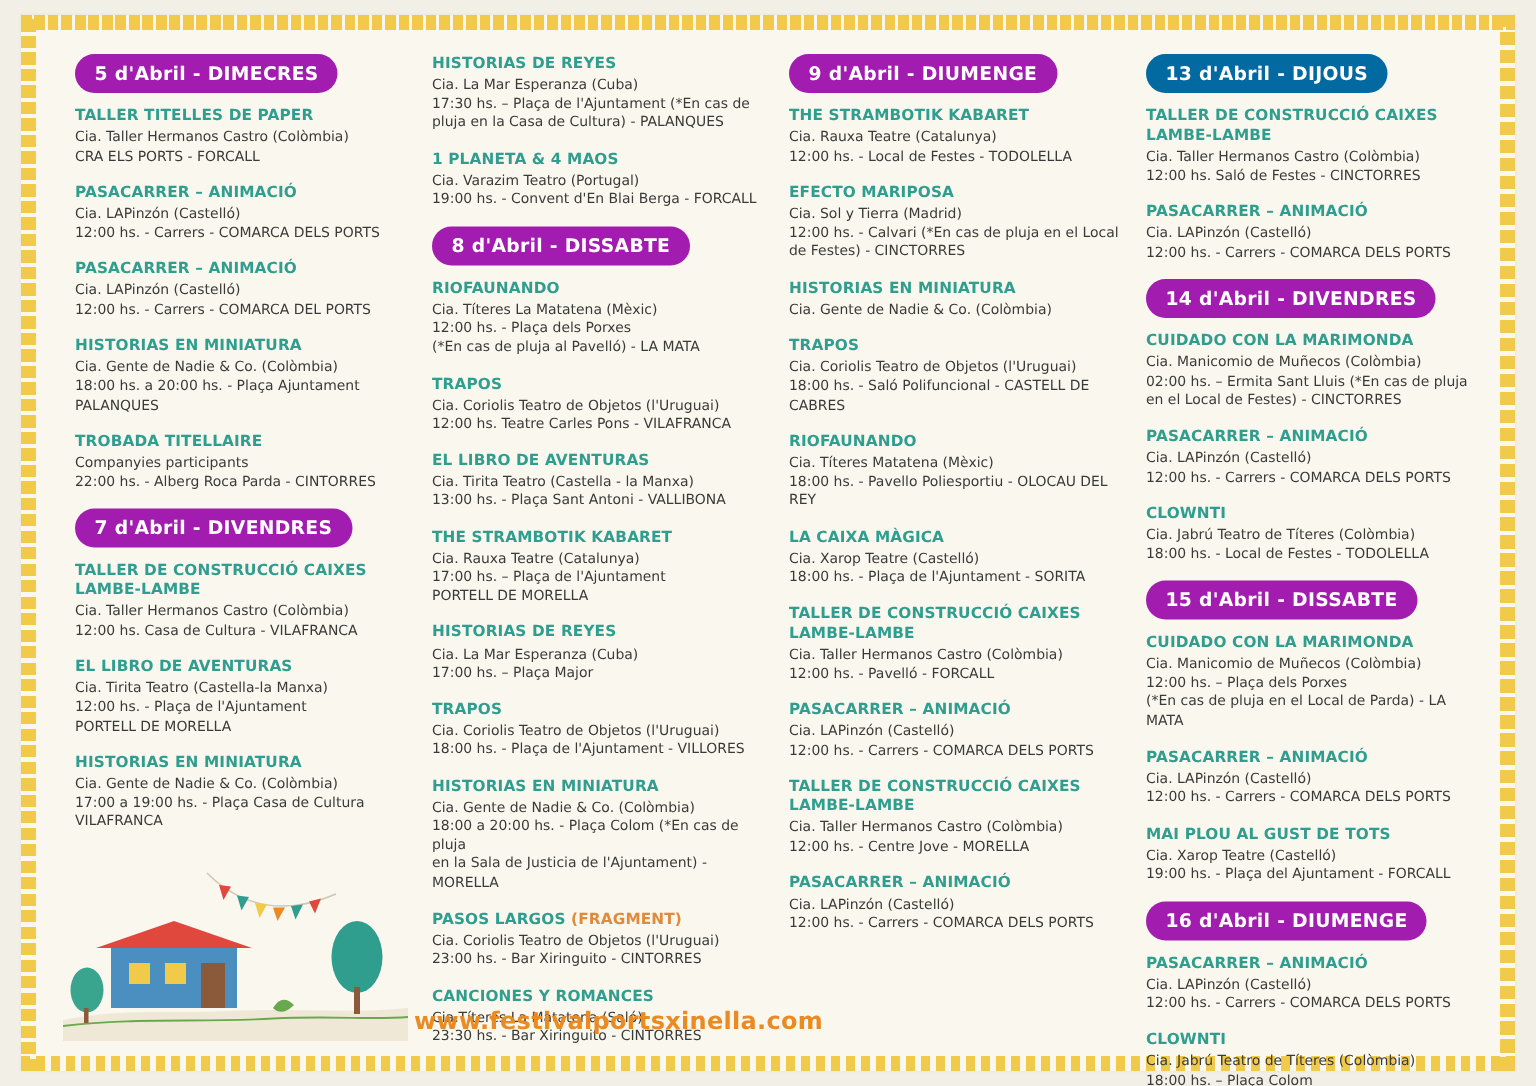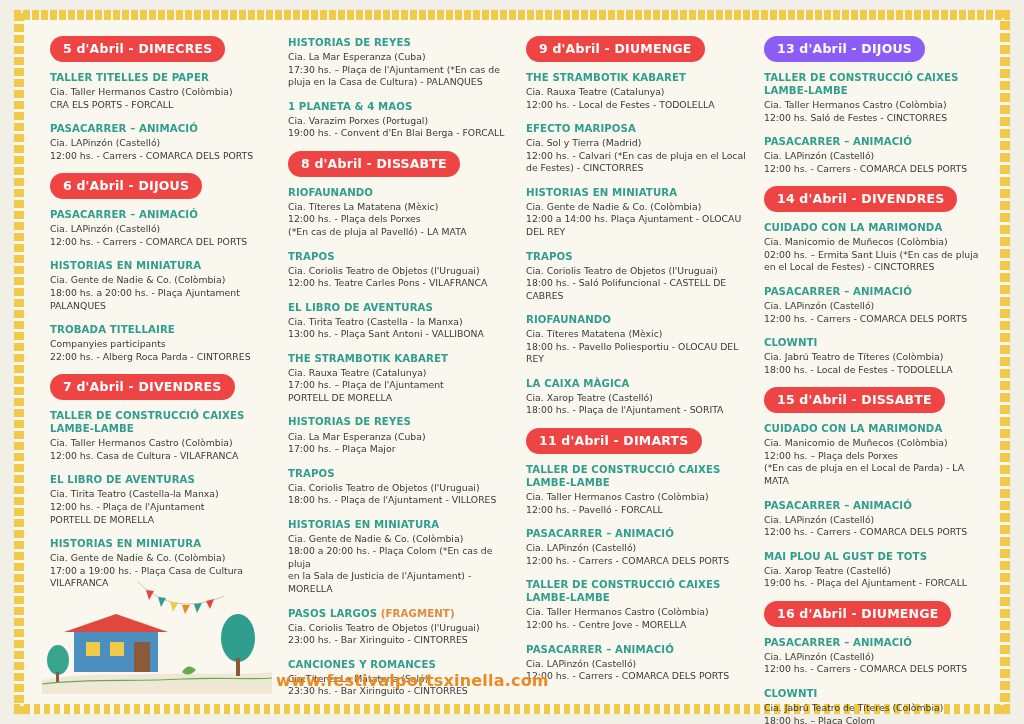--- a/index.html
+++ b/index.html
@@ -36,31 +36,31 @@
     position:absolute;
     left:36px;top:26px;
     width:952px;height:660px;
     display:flex;
     gap:14px;
   }
   .col{width:224px;}
 
   .day-badge{
     display:inline-block;
-    background:#ef4444;
+    background:#a21caf;
     color:#fff;
     font-size:12.5px;
     font-weight:bold;
     letter-spacing:.2px;
     padding:5px 13px 6px 13px;
     border-radius:13px;
     margin-bottom:9px;
     white-space:nowrap;
   }
-  .day-badge.teal{background:#8b5cf6;}
+  .day-badge.teal{background:#0369a1;}
   .day-badge.first{margin-top:0;}
   .day-block{margin-bottom:4px;}
   .day-block + .day-block{margin-top:9px;}
 
   .event{margin-bottom:11px;}
   .ev-title{
     color:#2f9e8f;
     font-size:10.2px;
     font-weight:bold;
     line-height:1.28;
@@ -98,21 +98,21 @@
       <div class="col">
         <div class="day-block"><div class="day-badge first">5 d'Abril - DIMECRES</div><div class="event">
             <div class="ev-title">TALLER TITELLES DE PAPER</div>
             <div class="ev-line">Cia. Taller Hermanos Castro (Colòmbia)</div>
             <div class="ev-line">CRA ELS PORTS - FORCALL</div>
           </div><div class="event">
             <div class="ev-title">PASACARRER – ANIMACIÓ</div>
             <div class="ev-line">Cia. LAPinzón (Castelló)</div>
             <div class="ev-line">12:00 hs. - Carrers - COMARCA DELS PORTS</div>
           </div></div>
-        <div class="day-block"><div class="day-badge">6 d'Abril - DIJOUS</div><div class="event">
+        <div class="day-block"><div class="event">
             <div class="ev-title">PASACARRER – ANIMACIÓ</div>
             <div class="ev-line">Cia. LAPinzón (Castelló)</div>
             <div class="ev-line">12:00 hs. - Carrers - COMARCA DEL PORTS</div>
           </div><div class="event">
             <div class="ev-title">HISTORIAS EN MINIATURA</div>
             <div class="ev-line">Cia. Gente de Nadie &amp; Co. (Colòmbia)</div>
             <div class="ev-line">18:00 hs. a 20:00 hs. - Plaça Ajuntament</div>
             <div class="ev-line">PALANQUES</div>
           </div><div class="event">
             <div class="ev-title">TROBADA TITELLAIRE</div>
@@ -138,21 +138,21 @@
       <div class="col">
         <div class="day-block">
           <div class="event">
             <div class="ev-title">HISTORIAS DE REYES</div>
             <div class="ev-line">Cia. La Mar Esperanza (Cuba)</div>
             <div class="ev-line">17:30 hs. – Plaça de l'Ajuntament (*En cas de</div>
             <div class="ev-line">pluja en la Casa de Cultura) - PALANQUES</div>
           </div>
           <div class="event">
             <div class="ev-title">1 PLANETA &amp; 4 MAOS</div>
-            <div class="ev-line">Cia. Varazim Porxes (Portugal)</div>
+            <div class="ev-line">Cia. Varazim Teatro (Portugal)</div>
             <div class="ev-line">19:00 hs. - Convent d'En Blai Berga - FORCALL</div>
           </div>
         </div>
         <div class="day-block"><div class="day-badge">8 d'Abril - DISSABTE</div><div class="event">
             <div class="ev-title">RIOFAUNANDO</div>
             <div class="ev-line">Cia. Títeres La Matatena (Mèxic)</div>
             <div class="ev-line">12:00 hs. - Plaça dels Porxes</div>
             <div class="ev-line">(*En cas de pluja al Pavelló) - LA MATA</div>
           </div><div class="event">
             <div class="ev-title">TRAPOS</div>
@@ -196,35 +196,34 @@
             <div class="ev-line">Cia. Rauxa Teatre (Catalunya)</div>
             <div class="ev-line">12:00 hs. - Local de Festes - TODOLELLA</div>
           </div><div class="event">
             <div class="ev-title">EFECTO MARIPOSA</div>
             <div class="ev-line">Cia. Sol y Tierra (Madrid)</div>
             <div class="ev-line">12:00 hs. - Calvari (*En cas de pluja en el Local</div>
             <div class="ev-line">de Festes) - CINCTORRES</div>
           </div><div class="event">
             <div class="ev-title">HISTORIAS EN MINIATURA</div>
             <div class="ev-line">Cia. Gente de Nadie &amp; Co. (Colòmbia)</div>
-            <div class="ev-line">12:00 a 14:00 hs. Plaça Ajuntament - OLOCAU DEL REY</div>
           </div><div class="event">
             <div class="ev-title">TRAPOS</div>
             <div class="ev-line">Cia. Coriolis Teatro de Objetos (l'Uruguai)</div>
             <div class="ev-line">18:00 hs. - Saló Polifuncional - CASTELL DE CABRES</div>
           </div><div class="event">
             <div class="ev-title">RIOFAUNANDO</div>
             <div class="ev-line">Cia. Títeres Matatena (Mèxic)</div>
             <div class="ev-line">18:00 hs. - Pavello Poliesportiu - OLOCAU DEL REY</div>
           </div><div class="event">
             <div class="ev-title">LA CAIXA MÀGICA</div>
             <div class="ev-line">Cia. Xarop Teatre (Castelló)</div>
             <div class="ev-line">18:00 hs. - Plaça de l'Ajuntament - SORITA</div>
           </div></div>
-        <div class="day-block"><div class="day-badge">11 d'Abril - DIMARTS</div><div class="event">
+        <div class="day-block"><div class="event">
             <div class="ev-title">TALLER DE CONSTRUCCIÓ CAIXES LAMBE-LAMBE</div>
             <div class="ev-line">Cia. Taller Hermanos Castro (Colòmbia)</div>
             <div class="ev-line">12:00 hs. - Pavelló - FORCALL</div>
           </div><div class="event">
             <div class="ev-title">PASACARRER – ANIMACIÓ</div>
             <div class="ev-line">Cia. LAPinzón (Castelló)</div>
             <div class="ev-line">12:00 hs. - Carrers - COMARCA DELS PORTS</div>
           </div></div>
         <div class="day-block"><div class="event">
             <div class="ev-title">TALLER DE CONSTRUCCIÓ CAIXES LAMBE-LAMBE</div>

